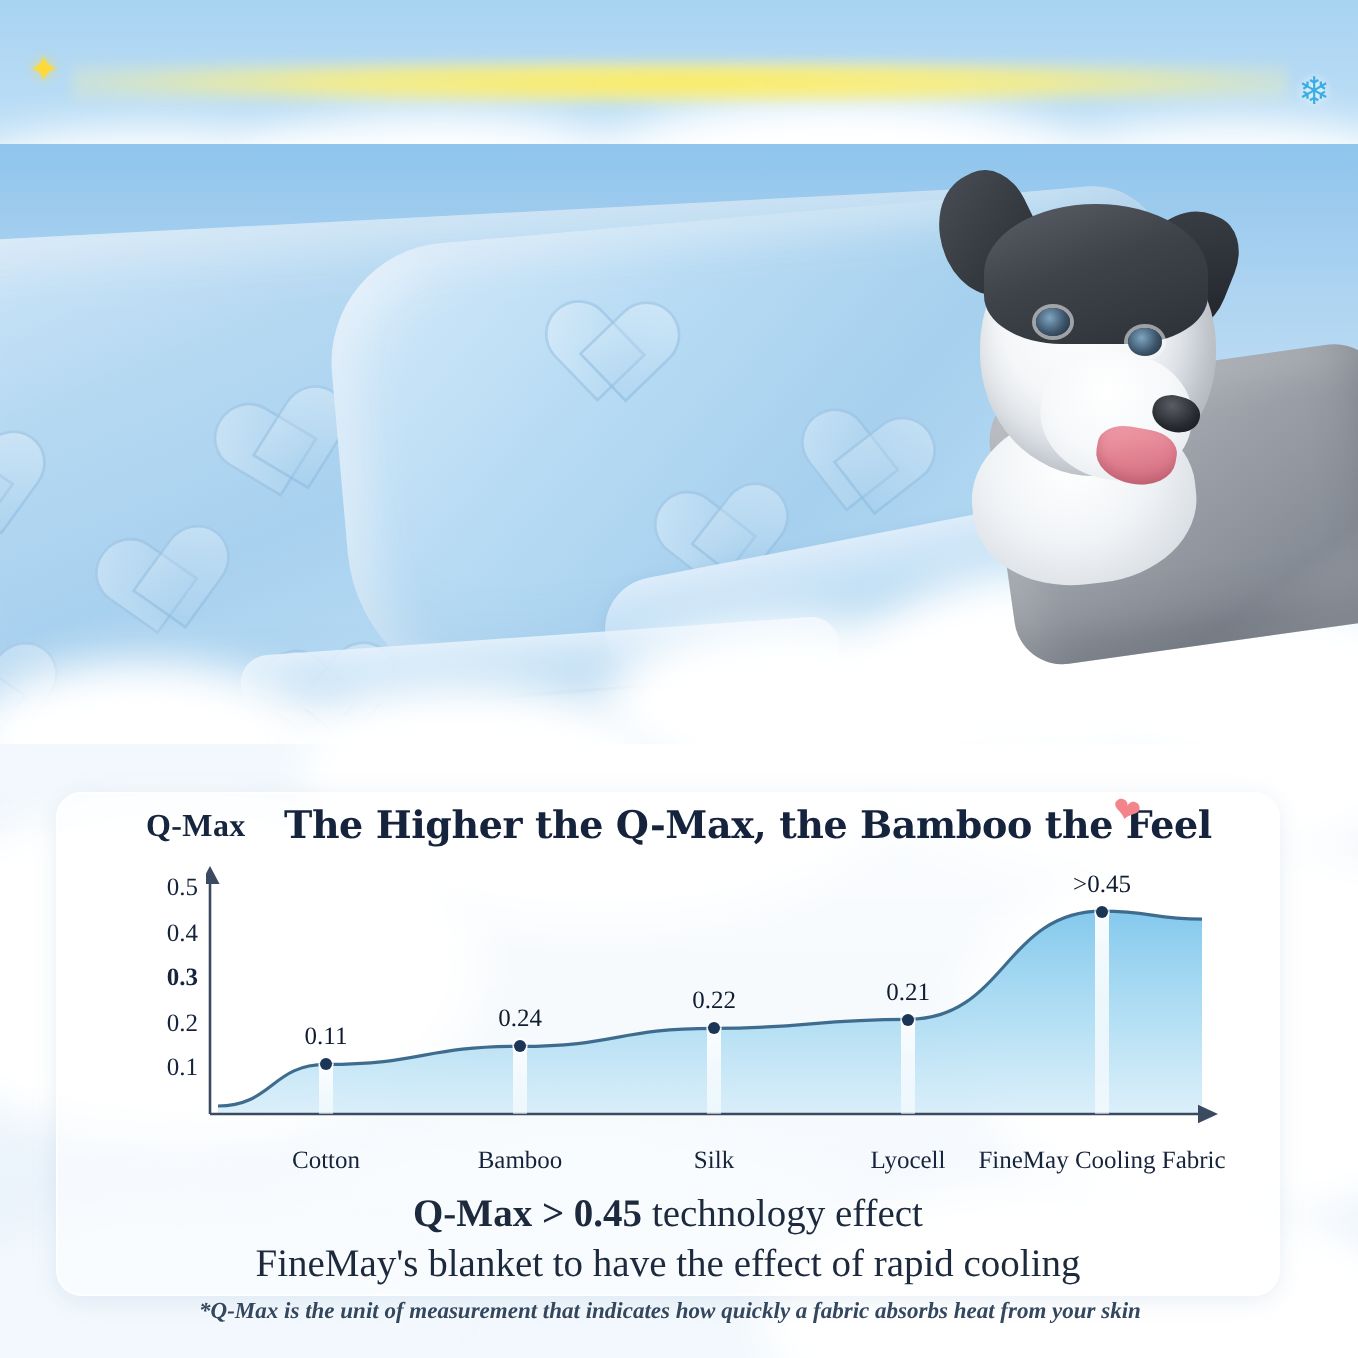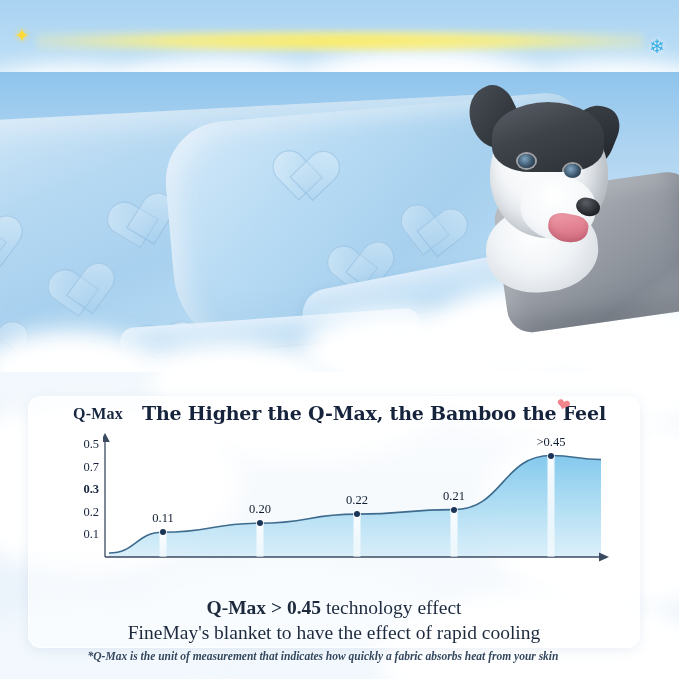--- a/index.html
+++ b/index.html
@@ -231,21 +231,21 @@
 
   
   .statement{
     position:absolute;left:0;top:198px;width:610px;text-align:center;
     font-family:"Liberation Serif", serif;color:#1d2a3e;
   }
   .st1{font-size:19.5px;line-height:25px;}
   .st1 b{font-weight:bold;}
   .st2{font-size:19.5px;line-height:26px;}
   .footnote{
-    position:absolute;left:0;top:650px;width:646px;text-align:center;
+    position:absolute;left:12px;top:650px;width:646px;text-align:center;
     font-family:"Liberation Serif", serif;
     font-style:italic;font-weight:bold;
     font-size:11.5px;color:#33475f;
     z-index:35;
     text-shadow:0 1px 2px rgba(255,255,255,.75);
   }
 </style>
 </head>
 <body>
 
@@ -341,21 +341,21 @@
   <div class="card">
     <div class="ymax-label">Q-Max</div>
     <div class="chart-title">The Higher the Q-Max, the Bamboo the Feel</div>
     <div class="heart-deco">❤</div>
 
     <div class="plot">
       <div class="yticks">
           <div class="ytick" style="top: 101.455px;">0.1</div>
           <div class="ytick" style="top: 78.9091px;">0.2</div>
           <div class="ytick" style="top: 56.3636px; font-weight: bold;">0.3</div>
-          <div class="ytick" style="top: 33.8182px;">0.7</div>
+          <div class="ytick" style="top: 33.8182px;">0.4</div>
           <div class="ytick" style="top: 11.2727px;">0.5</div>
         </div>
       <div class="axes">
         <svg width="510" height="148" viewBox="0 0 510 148">
           <defs>
             <linearGradient id="areaGrad" x1="0" y1="0" x2="0" y2="1">
               <stop offset="0%" stop-color="#7ec6ec" stop-opacity="0.95"></stop>
               <stop offset="55%" stop-color="#a8daf2" stop-opacity="0.85"></stop>
               <stop offset="100%" stop-color="#cfeaf8" stop-opacity="0.75"></stop>
             </linearGradient>
@@ -368,31 +368,38 @@
           <polygon points="2,0 -2.8,9 6.8,9" fill="#3a4a60"></polygon>
           <line x1="2" y1="124" x2="498" y2="124" stroke="#3a4a60" stroke-width="1.3"></line>
           <polygon points="506,124 496,119.4 496,128.6" fill="#3a4a60"></polygon>
         </svg>
       </div>
     <div class="gbar" style="left: 90px; height: 24.8px; bottom: 24px;"></div>
         <div class="dot" style="left: 90px; top: 99.2px;"></div>
         <div class="vallab" style="left: 90px; top: 93.2px; text-align: right;">0.11</div>
         <div class="gbar" style="left: 187px; height: 33.8182px; bottom: 24px;"></div>
         <div class="dot" style="left: 187px; top: 90.1818px;"></div>
-        <div class="vallab" style="left: 187px; top: 84.1818px;">0.20</div>
+        <div class="vallab" style="left: 187px; top: 84.1818px;">0.24</div>
         <div class="gbar" style="left: 284px; height: 42.8364px; bottom: 24px;"></div>
         <div class="dot" style="left: 284px; top: 81.1636px;"></div>
         <div class="vallab" style="left: 284px; top: 75.1636px;">0.22</div>
         <div class="gbar" style="left: 381px; height: 47.3455px; bottom: 24px;"></div>
         <div class="dot" style="left: 381px; top: 76.6545px;"></div>
         <div class="vallab" style="left: 381px; top: 70.6545px;">0.21</div>
         <div class="gbar" style="left: 478px; height: 101.455px; bottom: 24px;"></div>
         <div class="dot" style="left: 478px; top: 22.5455px;"></div>
         <div class="vallab" style="left: 478px; top: 16.5455px;">&gt;0.45</div>
       </div>
+    <div class="xlabels">
+        <div class="xlab" style="left: 90px;">Cotton</div>
+        <div class="xlab" style="left: 187px;">Bamboo</div>
+        <div class="xlab" style="left: 284px;">Silk</div>
+        <div class="xlab" style="left: 381px;">Lyocell</div>
+        <div class="xlab" style="left: 478px;">FineMay Cooling Fabric</div>
+      </div>
 
     <div class="statement">
       <div class="st1"><b>Q-Max &gt; 0.45</b><span> technology effect</span></div>
       <div class="st2">FineMay's blanket to have the effect of rapid cooling</div>
     </div>
   </div>
 
   <div class="footnote">*Q-Max is the unit of measurement that indicates how quickly a fabric absorbs heat from your skin</div>
 </div>
 

